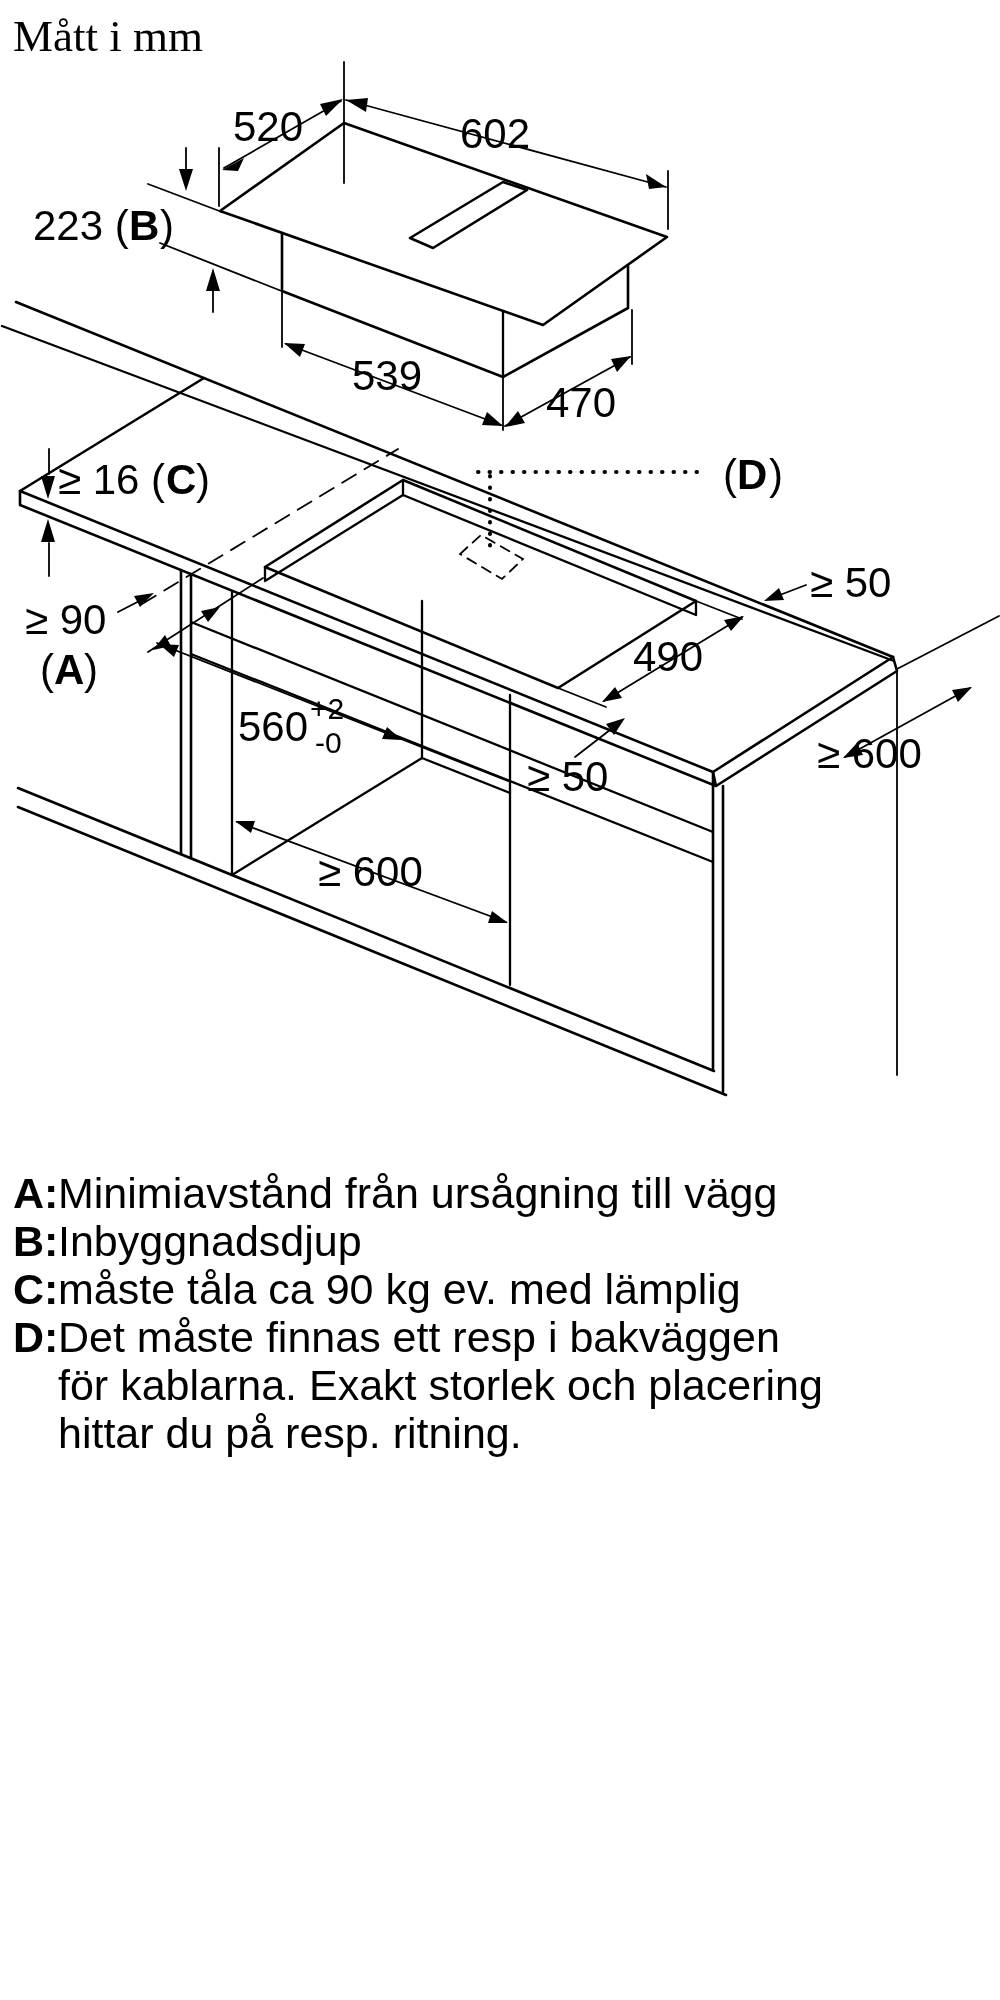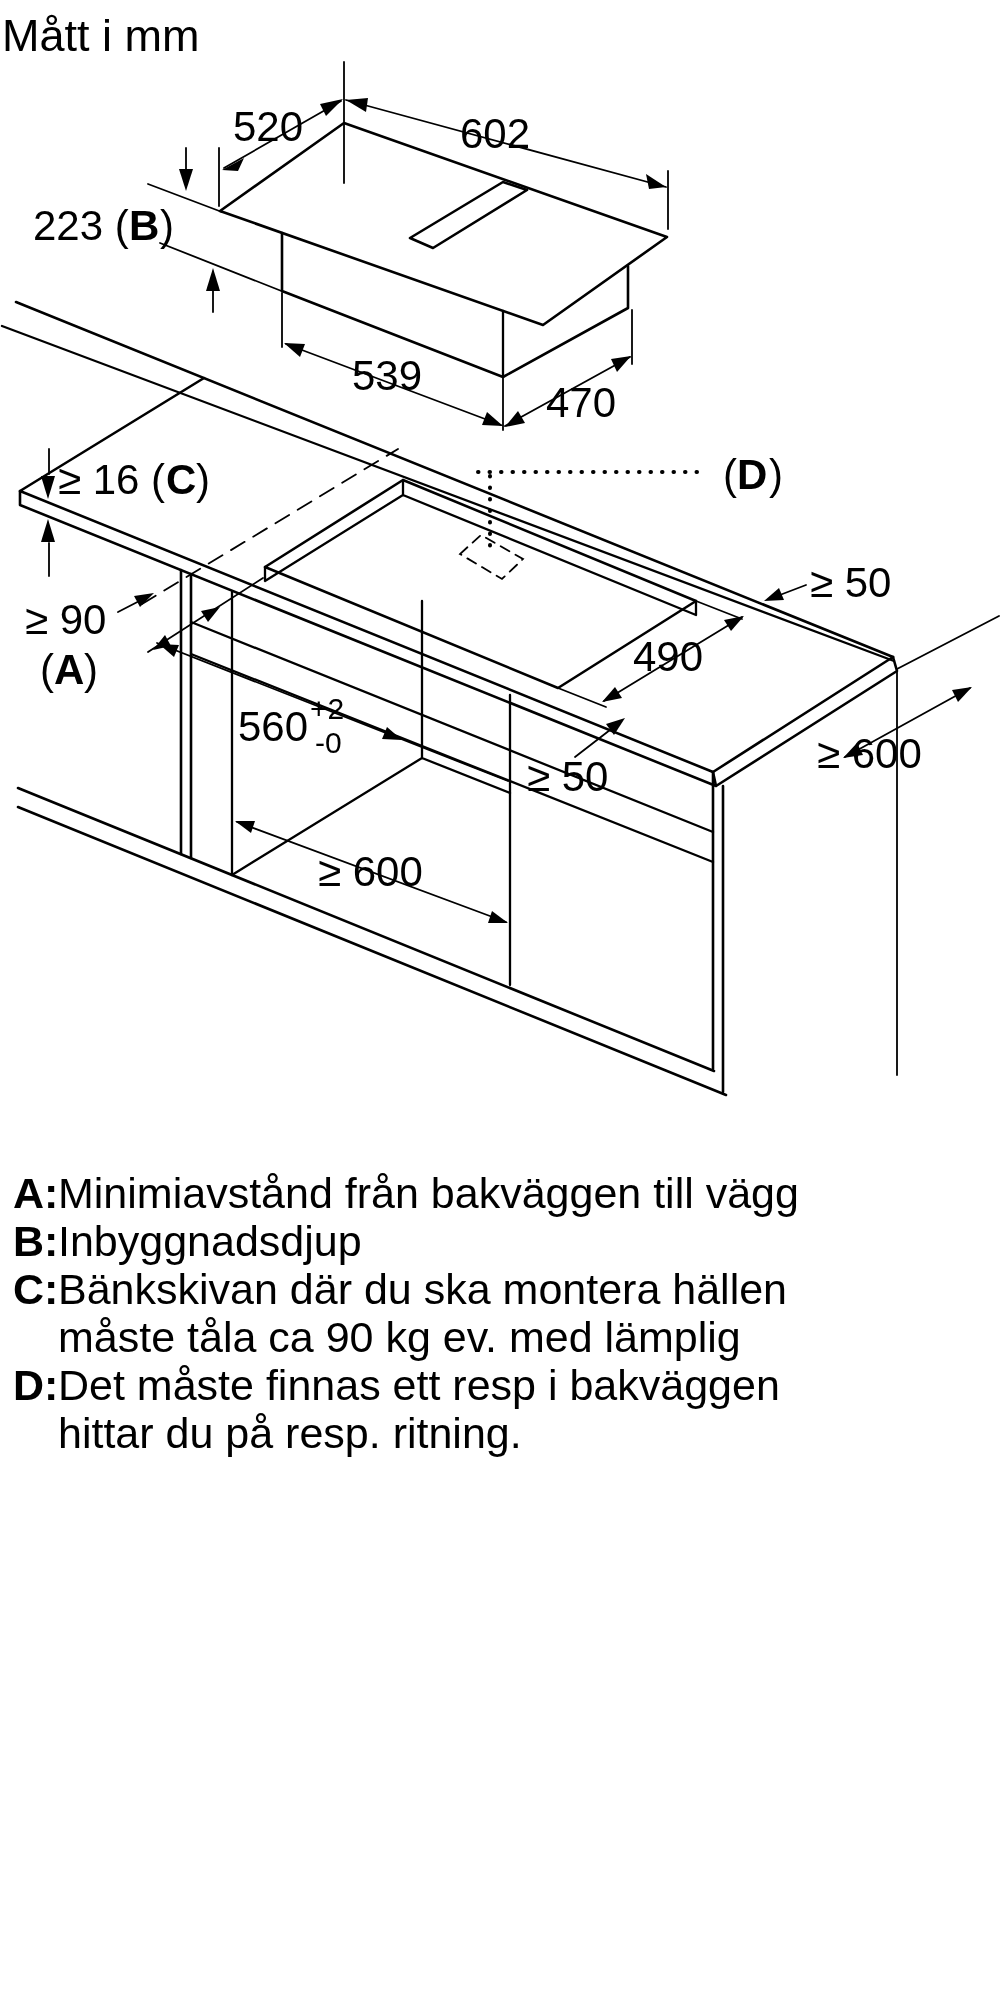--- a/index.html
+++ b/index.html
@@ -1,21 +1,21 @@
 <!DOCTYPE html>
 <html><head>
 <meta charset="utf-8">
 <style>
   html,body{margin:0;padding:0;}
   body{
     width:1000px;height:2000px;background:#ffffff;position:relative;
     font-family:"Liberation Sans",sans-serif;color:#000;
   }
   .title{
-    position:absolute;left:2px;top:10px;font-size:45px;letter-spacing:0px;
+    position:absolute;left:13px;top:10px;font-size:45px;letter-spacing:0px;font-family:Liberation Serif, serif;
   }
   svg{position:absolute;left:0;top:0;}
   svg text{font-family:"Liberation Sans",sans-serif;fill:#000;font-size:42px;}
   svg text.small{font-size:30px;}
   .b{font-weight:bold;}
   .ln{stroke:#000;stroke-width:2.6;fill:none;stroke-linecap:round;stroke-linejoin:round;}
   .md{stroke:#000;stroke-width:2.3;fill:none;stroke-linecap:round;stroke-linejoin:round;}
   .thin{stroke:#000;stroke-width:1.8;fill:none;stroke-linecap:round;}
   .dash{stroke-dasharray:16 10;}
   .dash2{stroke-dasharray:10 7;}
@@ -188,38 +188,38 @@
         <text x="318" y="886">≥ 600</text>
       </g>
 
     </g>
   </svg>
 
   <div class="legend">
     <div class="legend-row">
       <span class="legend-key">A:</span>
       <div class="legend-lines">
-        <div>Minimiavstånd från bakväggen till vägg</div>
+        <div>Minimiavstånd från ursågning till vägg</div>
       </div>
     </div>
     <div class="legend-row">
       <span class="legend-key">B:</span>
       <div class="legend-lines">
         <div>Inbyggnadsdjup</div>
       </div>
     </div>
     <div class="legend-row">
       <span class="legend-key">C:</span>
       <div class="legend-lines">
-        <div>Bänkskivan där du ska montera hällen</div>
         <div>måste tåla ca 90 kg ev. med lämplig</div>
       </div>
     </div>
     <div class="legend-row">
       <span class="legend-key">D:</span>
       <div class="legend-lines">
         <div>Det måste finnas ett resp i bakväggen</div>
+        <div>för kablarna. Exakt storlek och placering</div>
         <div>hittar du på resp. ritning.</div>
       </div>
     </div>
   </div>
 
 </div>
 
 </body></html>

